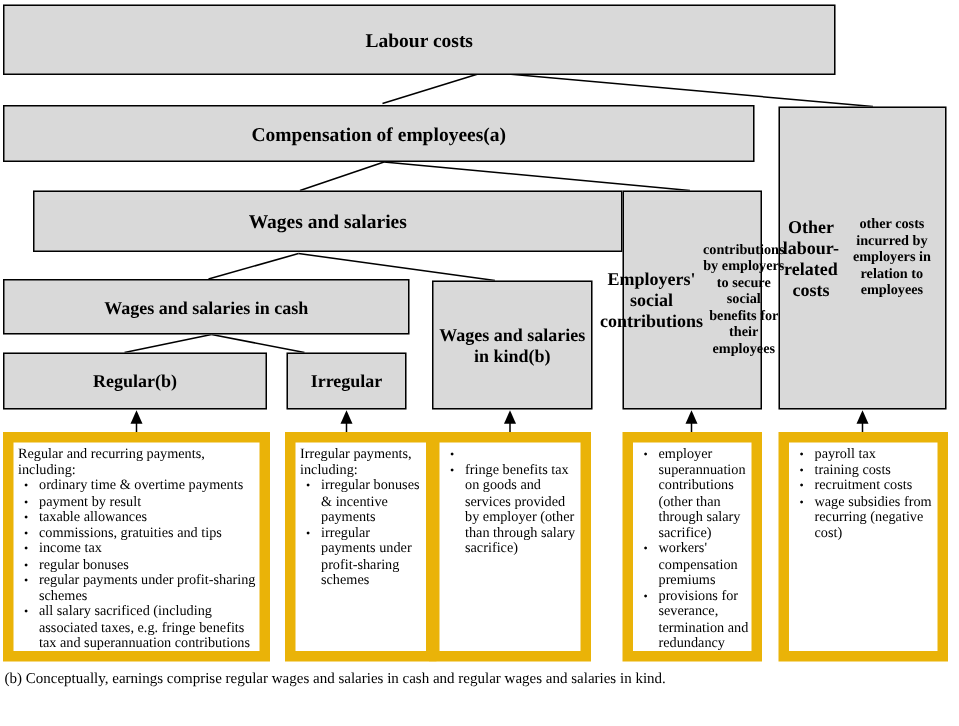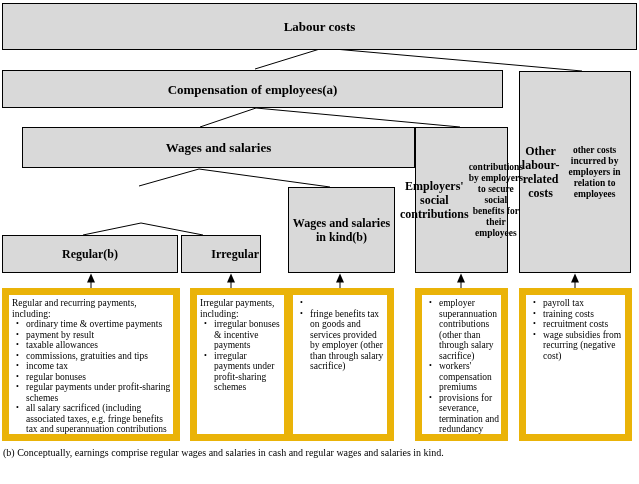--- a/index.html
+++ b/index.html
@@ -70,21 +70,21 @@
     <g>
       <line x1="461" y1="289" x2="461" y2="281" stroke-width="1"></line>
       <path class="arrowhead" d="M461 273.5 L457 282.5 L465 282.5 Z"></path>
     </g>
     <g>
       <line x1="575" y1="289" x2="575" y2="281" stroke-width="1"></line>
       <path class="arrowhead" d="M575 273.5 L571 282.5 L579 282.5 Z"></path>
     </g>
   </svg>
 
-  <div class="gbox t13" style="left:2px; top:3px; width:635px; height:47px;">
+  <div class="gbox t13" style="left:2px; top:3px; width:555px; height:47px;">
     <span>Labour costs</span>
   </div>
 
   <div class="gbox t13" style="left:2px; top:70px; width:501px; height:38px;">
     <span>Compensation of employees(a)</span>
   </div>
 
   <div class="gbox col t12" style="left:519px; top:71px; width:112px; height:202px;">
     <div>Other labour-related costs</div>
     <div class="sub">other costs incurred by employers in relation to employees</div>
@@ -92,30 +92,33 @@
 
   <div class="gbox t13" style="left:2px; top:127px; width:393px; height:41px;margin-left:20px;">
     <span>Wages and salaries</span>
   </div>
 
   <div class="gbox col t12" style="left:415px; top:127px; width:93px; height:146px;">
     <div>Employers' social contributions</div>
     <div class="sub">contributions by employers to secure social benefits for their employees</div>
   </div>
 
+  <div class="gbox t12" style="left:2px; top:186px; width:271px; height:37px;">
+    <span>Wages and salaries in cash</span>
+  </div>
 
   <div class="gbox t12" style="left:288px; top:187px; width:107px; height:86px;">
     <span>Wages and salaries in kind(b)</span>
   </div>
 
   <div class="gbox t12" style="left:2px; top:235px; width:176px; height:38px;">
     <span>Regular(b)</span>
   </div>
 
-  <div class="gbox t12" style="left:181px; top:235px; width:80px; height:38px;justify-content:flex-end;">
+  <div class="gbox t12" style="left:191px; top:235px; width:80px; height:38px;">
     <span>Irregular</span>
   </div>
 
   <div class="dbox" style="left:2px; top:288px; width:178px; height:153px;">
     <p class="heading">Regular and recurring payments, including:</p>
     <ul>
       <li>
           <span class="bullet">•</span>
           <span class="li-text">ordinary time &amp; overtime payments</span>
         </li>

